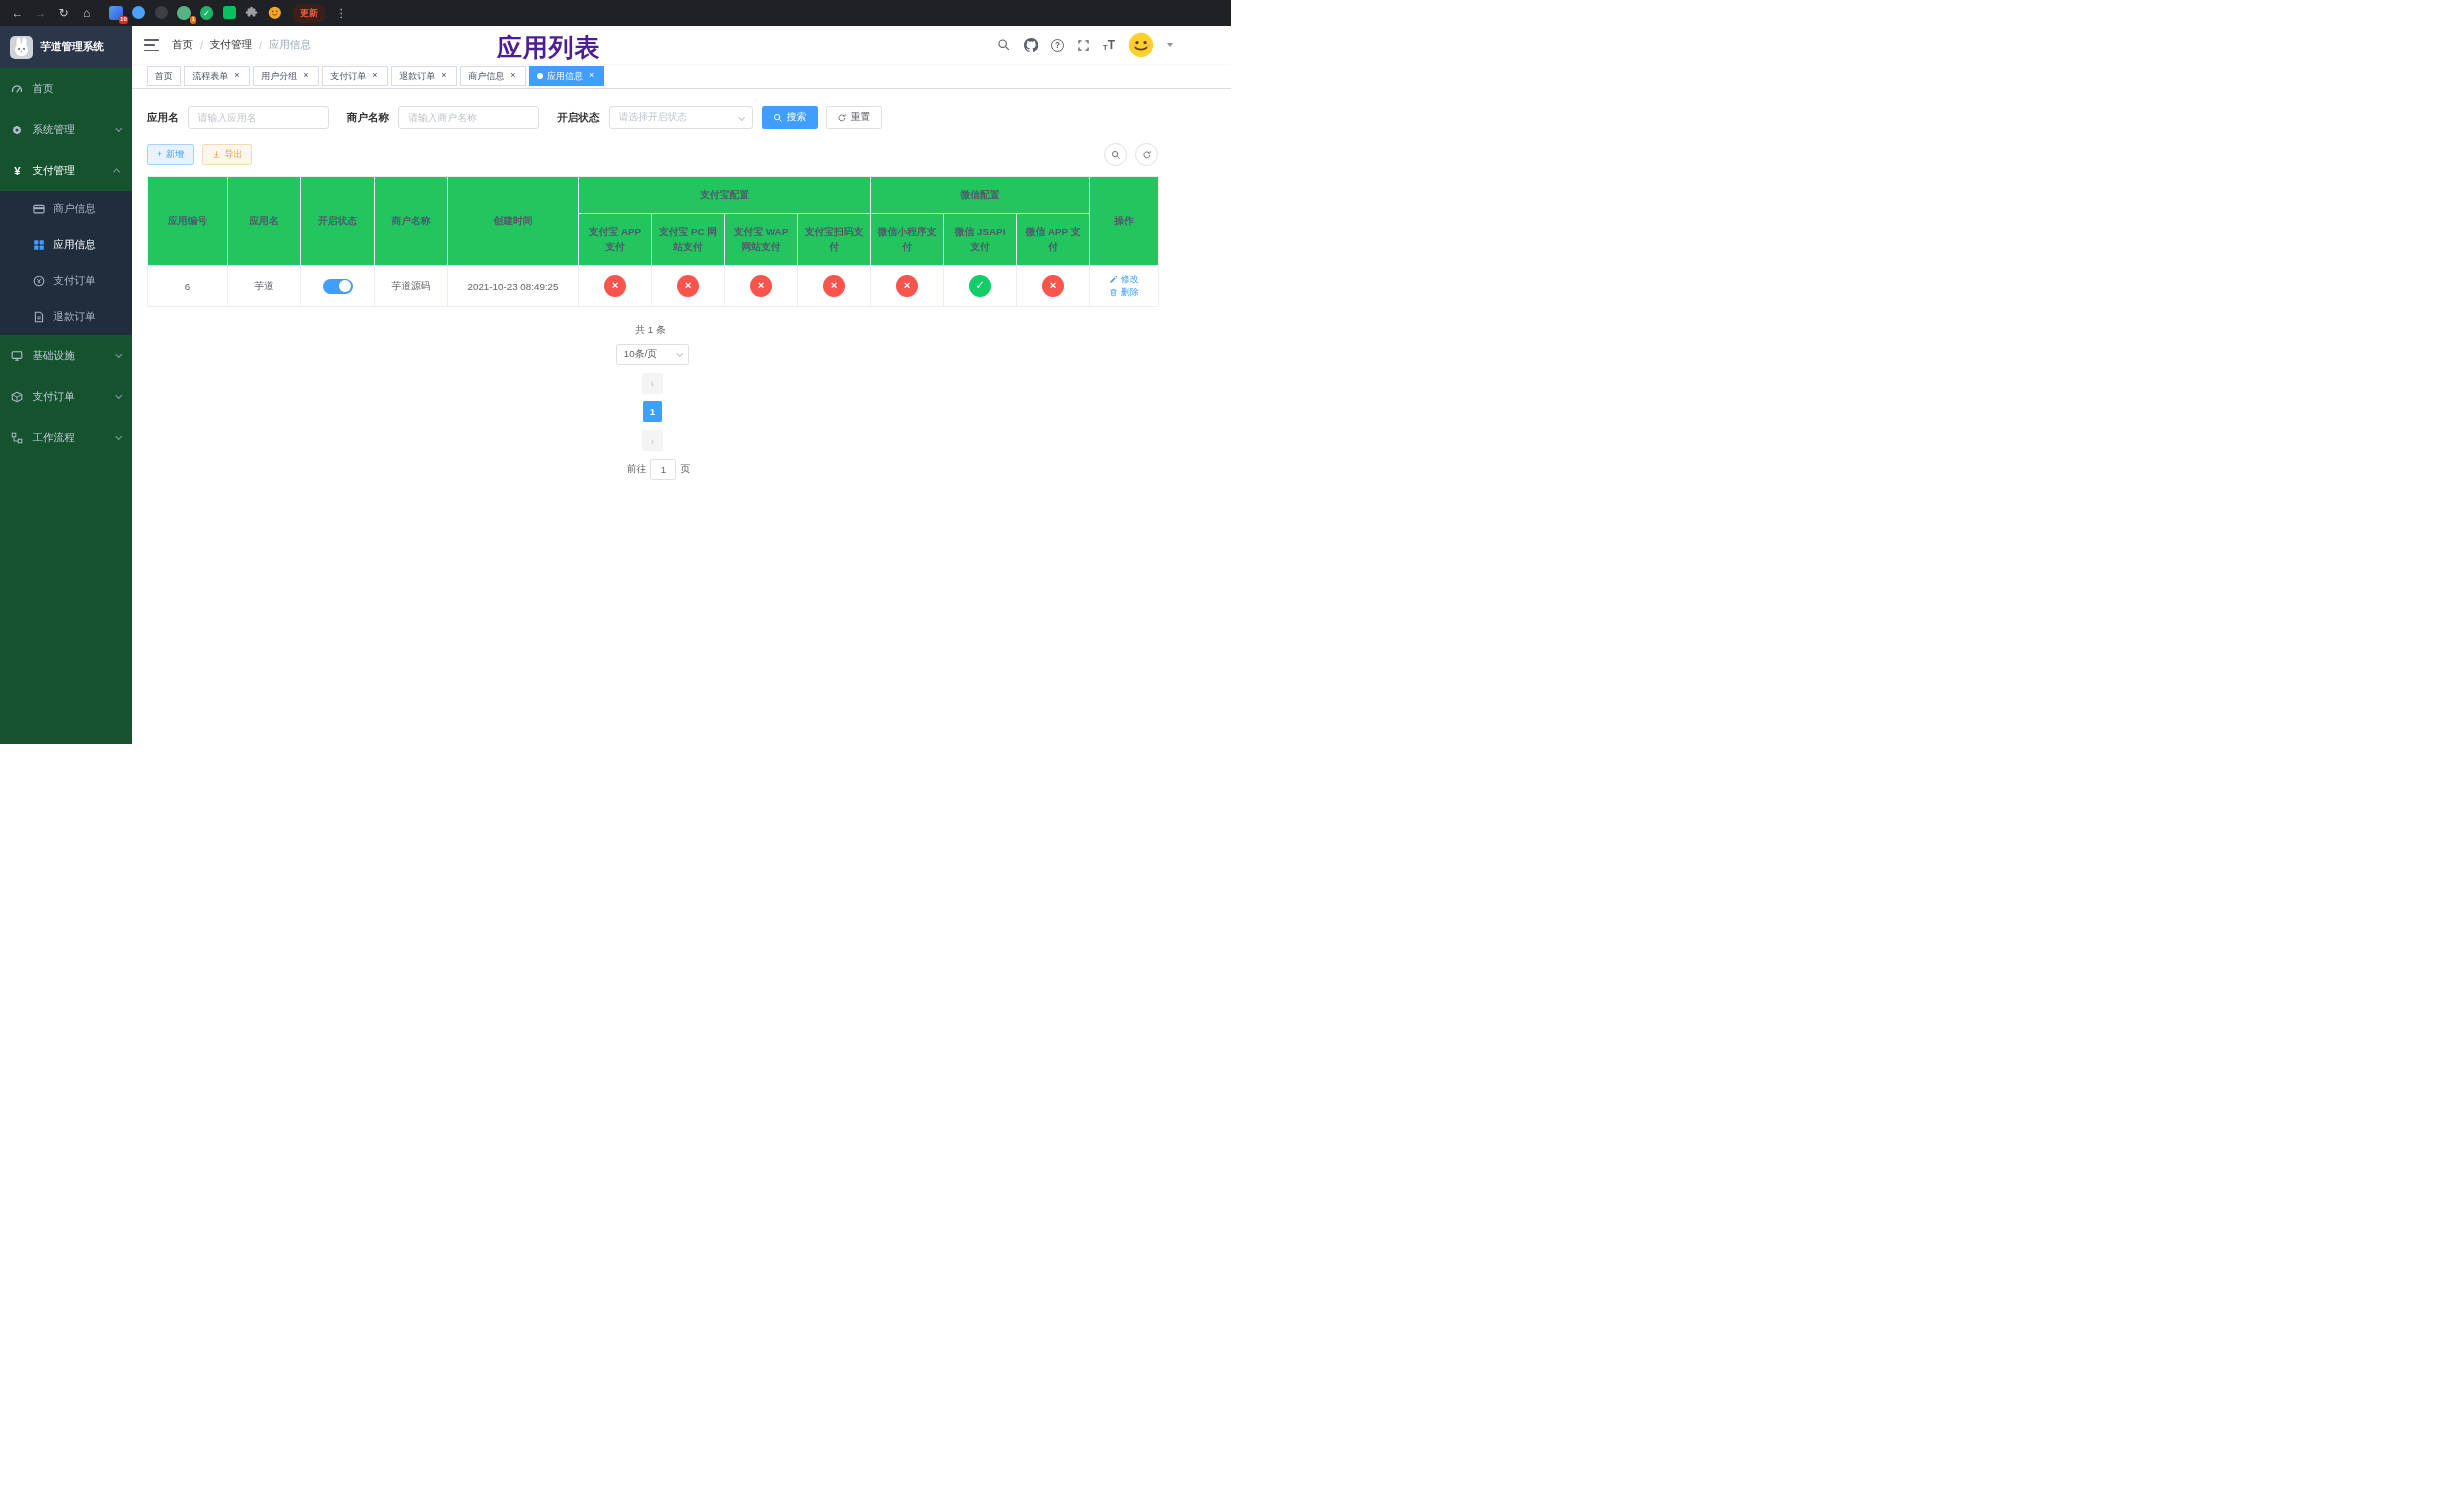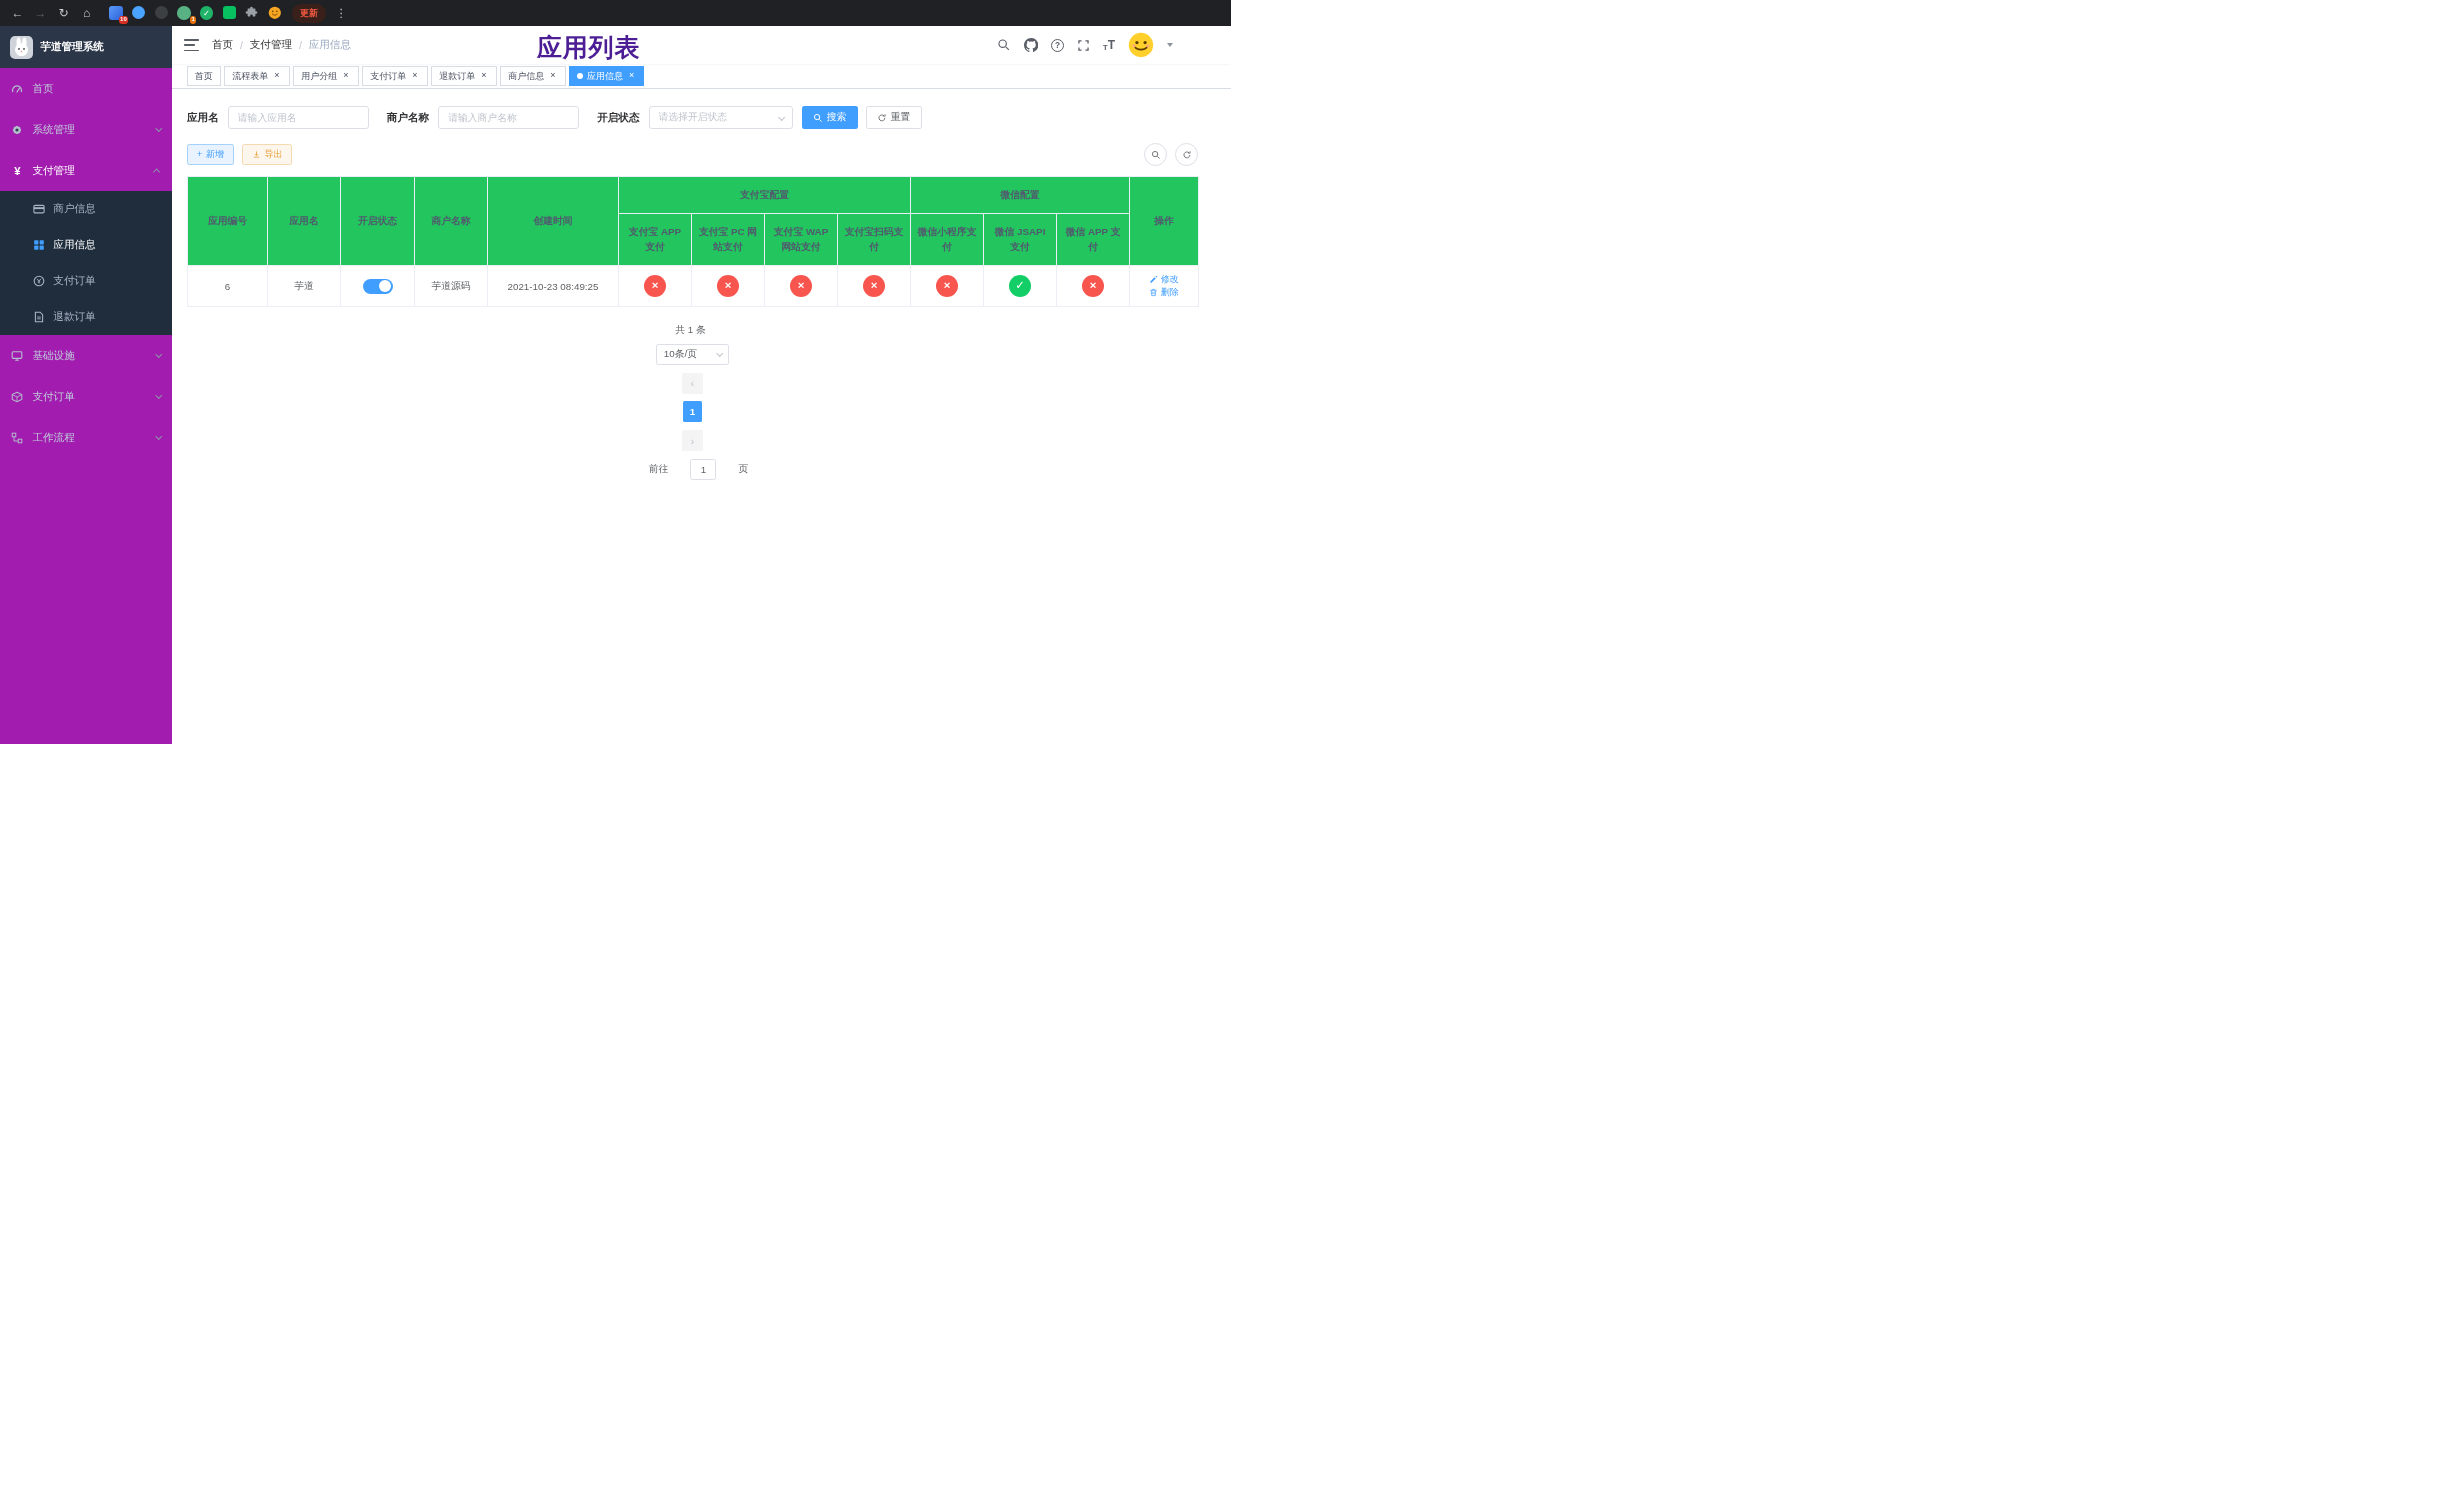--- a/index.html
+++ b/index.html
@@ -30,21 +30,21 @@
     display:flex; align-items:center; justify-content:center; font-weight:700; }
   .ext-sq6 { width:13px; height:13px; border-radius:3px; background:#07c160; }
   .update-pill { margin-left:9.8px; background:#3a201b; color:#f0593f; font-size:9px; font-weight:700;
     padding:3px 8.3px; border-radius:9.8px; cursor:pointer; white-space:nowrap; }
   .dots { color:#c7cacf; font-size:11.4px; margin-left:7.6px; width:15px; text-align:center; cursor:pointer; }
 
   
   .app { display:flex; height:719px; }
 
   
-  .sidebar { width:172px; flex:none; background:#a21caf; }
+  .sidebar { width:132px; flex:none; background:#14532d; }
   .logo-row { height:42px; display:flex; align-items:center; gap:7.6px; padding-left:9.8px; background:#2b3648; cursor:pointer; }
   .logo-title { color:#fff; font-size:10.6px; font-weight:700; }
   .menu-item { height:41px; display:flex; align-items:center; gap:9px; padding:0 11.4px; font-size:10.6px;
     color:#bfcbd9; cursor:pointer; }
   .menu-item .mi-icon { width:12px; display:flex; justify-content:center; color:#b3c0cd; }
   .menu-item.active-trail, .menu-item.active-trail .mi-icon { color:#fff; }
   .chev { width:5.3px; height:5.3px; border-right:1.1px solid #8a97a8; border-bottom:1.1px solid #8a97a8;
     margin-left:auto; transform:rotate(45deg) translateY(-1.5px); }
   .chev.up { transform:rotate(-135deg) translateY(-1.5px); }
   .submenu { background:#1f2d3d; }
@@ -133,21 +133,21 @@
   .pagination { width:1011px; display:flex; align-items:center; justify-content:flex-end; gap:7.6px;
     margin-top:16.7px; font-size:9.8px; color:#606266;flex-direction:column; }
   .pg-total { margin-right:3.8px; }
   .pg-size { width:73px; height:21px; border:0.8px solid #dcdfe6; border-radius:2.3px; display:flex;
     align-items:center; justify-content:space-between; padding:0 6.8px; cursor:pointer; position:relative; }
   .pg-size .sel-caret { position:static; transform:rotate(45deg) translateY(-1.5px); }
   .pg-btn { width:21px; height:21px; background:#f4f4f5; border-radius:1.5px; display:flex; align-items:center;
     justify-content:center; color:#c0c4cc; font-size:11.4px; cursor:pointer; }
   .pg-num { width:19.7px; height:21px; border-radius:1.5px; display:flex; align-items:center; justify-content:center;
     background:#409eff; color:#fff; font-weight:700; cursor:pointer; }
-  .pg-goto { display:flex; align-items:center; gap:22px; margin-left:12px; }
+  .pg-goto { display:flex; align-items:center; gap:4px; margin-left:12px; }
   .pg-goto input { width:26px; height:21px; border:0.8px solid #dcdfe6; border-radius:2.3px; text-align:center;
     font-size:9.8px; color:#606266; outline:none; font-family:inherit; }
   svg { display:block; }
 </style>
 </head>
 <body>
 
 <div class="chrome">
   <div class="chrome-btn">←</div>
   <div class="chrome-btn dim">→</div>

